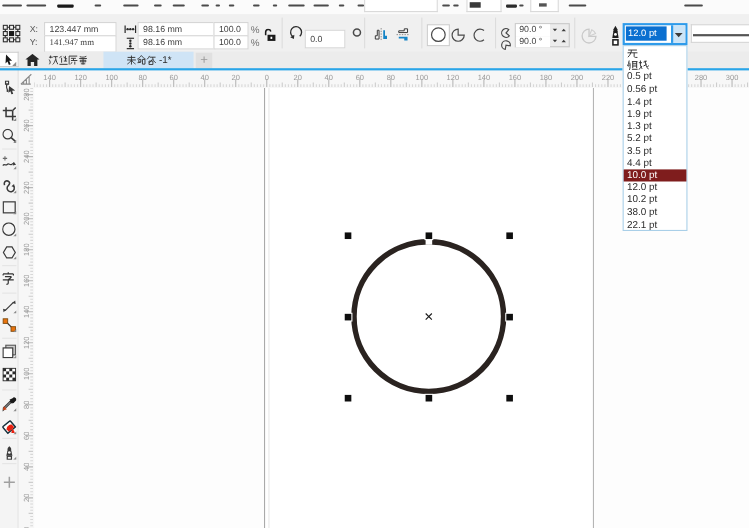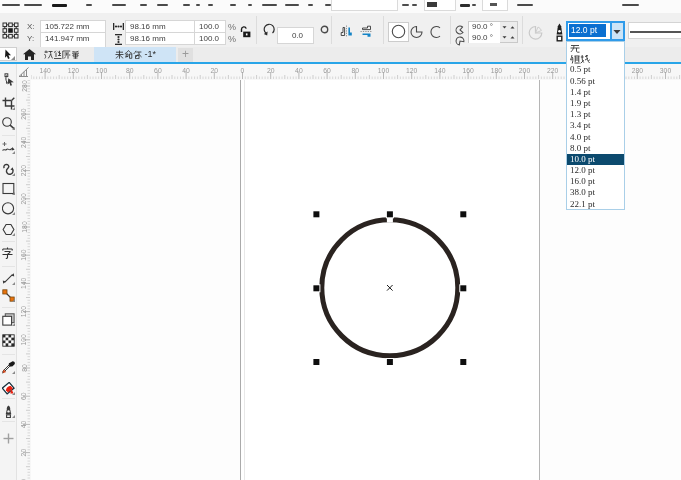--- a/index.html
+++ b/index.html
@@ -22,22 +22,22 @@
   #hruler { left:31px; top:63px; width:650px; height:17px; background:#f7f7f7; }
   #rulorig { left:17px; top:63px; width:14px; height:17px; background:#f7f7f7; }
   #vruler { left:17px; top:80px; width:14px; height:400px; background:#f7f7f7; }
   
   #toolbox { left:0; top:63px; width:17px; height:417px; background:#f4f4f4; border-right:1px solid #e2e2e2; }
   .ticon { position:absolute; left:2px; width:13px; height:13px; }
   
   #canvas { left:31px; top:80px; width:650px; height:400px; background:#fdfdfd; }
   
   #ddl { left:566px; top:41px; width:59px; height:169px; background:#fff; border:1px solid #a9cfe8; z-index:50; font-size:9px; color:#2b2b2b; }
-  #ddl div { height:11.2px; line-height:11.4px; padding-left:3px; white-space:nowrap;font-family:Liberation Serif, serif; }
-  #ddl div.sel { background:#0c4a6e; color:#fff; }
+  #ddl div { height:11.2px; line-height:11.4px; padding-left:3px; white-space:nowrap; }
+  #ddl div.sel { background:#7f1d1d; color:#fff; }
 </style></head>
 <body>
 
 <div id="topstrip" class="abs">
 <div class="d" style="left:2px;width:18px"></div>
     <div class="d" style="left:24px;width:18px"></div>
     <div class="d" style="left:86px;width:6px"></div>
     <div class="d" style="left:112px;width:14px"></div>
     <div class="d" style="left:140px;width:7px"></div>
     <div class="d" style="left:157px;width:11px"></div>
@@ -82,22 +82,22 @@
         <line x1="10.3" y1="14.2" x2="12.4" y2="14.2"></line>
       <line x1="2.8" y1="4.6" x2="2.8" y2="6.7"></line>
         <line x1="2.8" y1="10.3" x2="2.8" y2="12.4"></line>
       <line x1="14.2" y1="4.6" x2="14.2" y2="6.7"></line>
         <line x1="14.2" y1="10.3" x2="14.2" y2="12.4"></line>
       <rect x="6.2" y="6.2" width="4.6" height="4.6" fill="#1a1a1a" stroke="none"></rect>
     </g>
   </svg>
   <div class="abs" style="left:27px;top:9px;font-size:8px;color:#555">X:</div>
   <div class="abs" style="left:27px;top:21px;font-size:8px;color:#555">Y:</div>
-  <div class="fld" style="left:40px;top:7px;width:66px;height:13px;">105.722 mm</div>
-  <div class="fld" style="left:40px;top:19px;width:66px;height:16px;">141.947 mm</div>
+  <div class="fld" style="left:40px;top:7px;width:66px;height:13px;">123.447 mm</div>
+  <div class="fld" style="left:40px;top:19px;width:66px;height:16px;font-family:Liberation Serif, serif;">141.947 mm</div>
 
   <svg class="abs" style="left:113px;top:10px" width="11" height="7" viewBox="0 0 11 7">
     <g fill="#2b2b2b">
         <rect x="0" y="0" width="1.3" height="7"></rect>
         <rect x="9.7" y="0" width="1.3" height="7"></rect>
     <circle cx="3" cy="3.5" r="1.1"></circle>
         <circle cx="5.5" cy="3.5" r="1.1"></circle>
         <circle cx="8" cy="3.5" r="1.1"></circle>
       </g>
   </svg>
@@ -121,21 +121,21 @@
     <path d="M1.5 6 L1.5 3.2 A2.4 2.4 0 0 1 6.2 2.6" fill="none" stroke="#1a1a1a" stroke-width="1.4"></path>
     <rect x="3.2" y="5.6" width="7.2" height="5.6" fill="#1a1a1a"></rect>
     <rect x="5.9" y="7.4" width="1.6" height="2" fill="#fff"></rect>
   </svg>
   <div class="sep" style="left:256px"></div>
 
   <svg class="abs" style="left:263px;top:9px" width="13" height="14" viewBox="0 0 13 14">
     <path d="M3.2 11.3 A5 5 0 1 1 9.5 11.0" fill="none" stroke="#2b2b2b" stroke-width="1.2"></path>
     <path d="M0.8 11.9 L4.6 9.6 L4.2 13.4 Z" fill="#2b2b2b"></path>
   </svg>
-  <div class="fld" style="left:277px;top:14px;width:37px;height:17px;line-height:15px;text-align:center;">0.0</div>
+  <div class="fld" style="left:277px;top:14px;width:37px;height:17px;line-height:15px;">0.0</div>
   <svg class="abs" style="left:320px;top:12px" width="9" height="9" viewBox="0 0 9 9">
     <circle cx="4.5" cy="4.5" r="3.2" fill="none" stroke="#4a4a4a" stroke-width="1.4"></circle>
   </svg>
   <div class="sep" style="left:331px"></div>
 
   <svg class="abs" style="left:340px;top:12px" width="13" height="13" viewBox="0 0 13 13">
     <path d="M4.6 2.5 L4.6 10.5 L1.2 10.5 L1.2 7.5 L3 7.5 L3 2.5 Z" fill="none" stroke="#3a3a3a" stroke-width="0.9"></path>
     <g stroke="#8a8a8a" stroke-dasharray="1.3 1.1" stroke-width="0.9">
         <line x1="6.5" y1="0.5" x2="6.5" y2="12.5"></line>
       </g>
@@ -856,21 +856,21 @@
       </svg><svg width="10" height="10" viewBox="0 0 10 10" style="vertical-align:top">
         <g stroke="#333333" stroke-width="0.9" fill="none">
           <path d="M2.2 1 V5 M0.8 3 H3.6 M3.6 6 C2.8 7.5 1.8 8.5 0.6 9.2 M2.2 5 C2.6 6.8 3 7.6 3.8 8.6 M5 2.5 C6 2.2 7 2 8 1.5 M6.5 1 C6.8 4 7.5 7 9.6 9 M5 6 C6.2 5.5 7 5 7.8 4.3 M9.7 5.5 L8.5 7"></path>
         </g>
       </svg></div>
     <div>0.5 pt</div>
     <div>0.56 pt</div>
     <div>1.4 pt</div>
     <div>1.9 pt</div>
     <div>1.3 pt</div>
-    <div>3.4 pt</div>
-    <div>4.0 pt</div>
-    <div>8.0 pt</div>
+    <div>5.2 pt</div>
+    <div>3.5 pt</div>
+    <div>4.4 pt</div>
     <div class="sel">10.0 pt</div>
     <div>12.0 pt</div>
-    <div>16.0 pt</div>
+    <div>10.2 pt</div>
     <div>38.0 pt</div>
     <div>22.1 pt</div>
 </div>
 
 </body></html>

